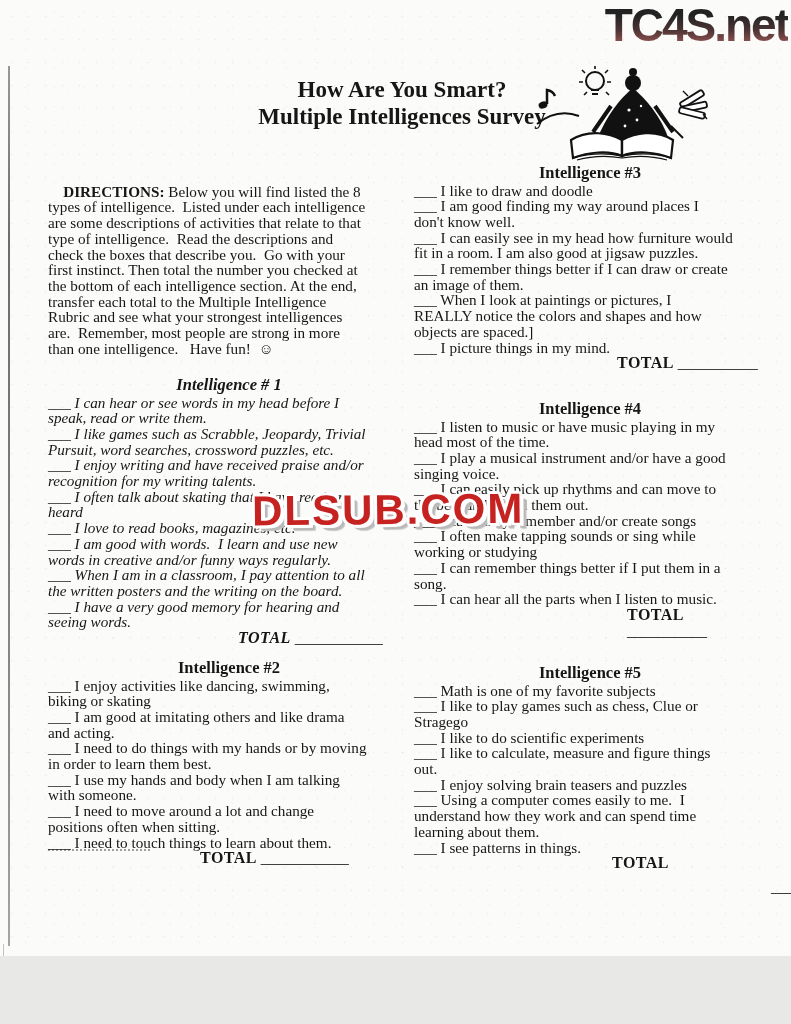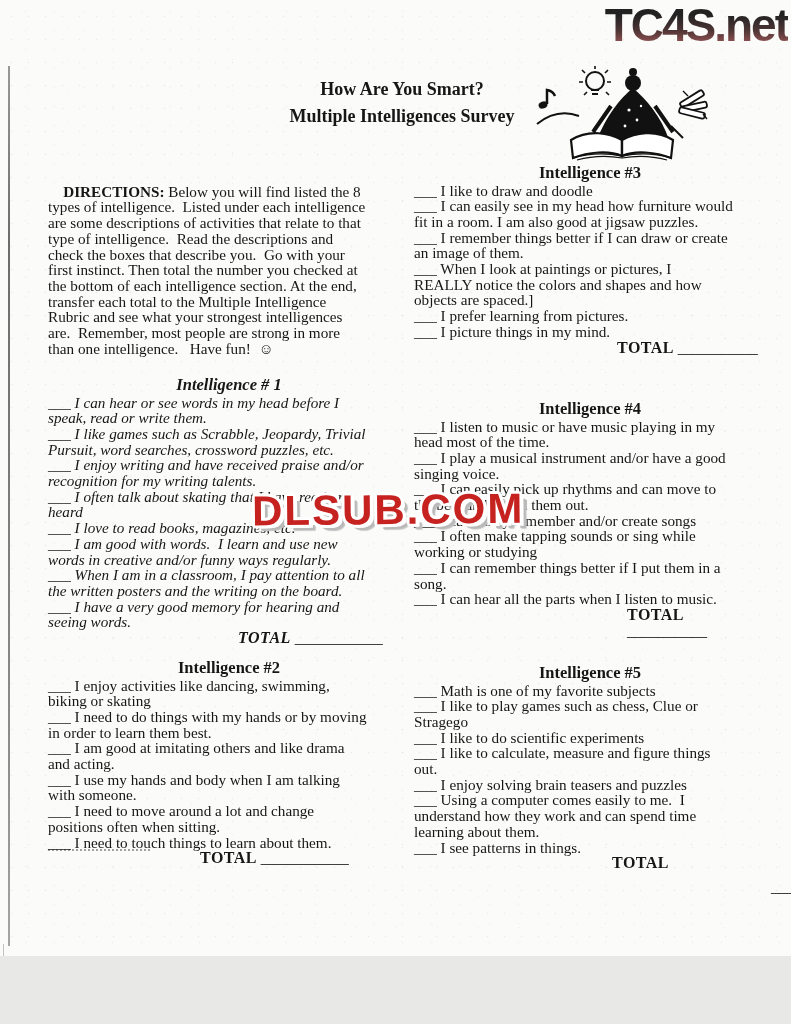--- a/index.html
+++ b/index.html
@@ -44,21 +44,21 @@
     color:#cb6464;transform:scaleY(1.12);
     text-shadow:
       2px 0 0 #3c1414,-2px 0 0 #3c1414,0 2px 0 #3c1414,0 -2px 0 #3c1414,
       1.5px 1.5px 0 #3c1414,-1.5px -1.5px 0 #3c1414,1.5px -1.5px 0 #3c1414,-1.5px 1.5px 0 #3c1414,
       4px 0 0 #fff,-4px 0 0 #fff,0 4px 0 #fff,0 -4px 0 #fff,
       3px 3px 0 #fff,-3px -3px 0 #fff,3px -3px 0 #fff,-3px 3px 0 #fff;
   }
   
   .title{
     position:absolute;left:162px;top:76px;width:480px;text-align:center;
-    font-weight:bold;font-size:18px;line-height:27px;letter-spacing:0px;
+    font-weight:bold;font-size:23px;line-height:27px;letter-spacing:0px;
   }
   
   .clipart{position:absolute;left:533px;top:66px;width:178px;height:102px;}
   
   .block{position:absolute;font-size:15.2px;line-height:15.7px;}
   .col-left{left:48px;width:362px;}
   .col-right{left:414px;width:352px;}
   .directions{top:168px;}
   .sec-heading{
     font-weight:bold;font-size:16.5px;line-height:17.5px;
@@ -172,38 +172,39 @@
 seeing words.</p></div>
     <div class="total-row">
       <span>TOTAL</span>
       <span class="total-blank">___________</span>
     </div>
   </div>
 
   <div id="sec2" class="block col-left">
     <h3 class="sec-heading">Intelligence #2</h3>
     <div class="items pre"><p>___ I enjoy activities like dancing, swimming,
-biking or skating</p><p>___ I need to do things with my hands or by moving
-in order to learn them best.</p><p>___ I am good at imitating others and like drama
-and acting.</p><p>___ I use my hands and body when I am talking
+biking or skating</p><p>___ I am good at imitating others and like drama
+and acting.</p><p>___ I need to do things with my hands or by moving
+in order to learn them best.</p><p>___ I use my hands and body when I am talking
 with someone.</p><p>___ I need to move around a lot and change
 positions often when sitting.</p><p>___ I need to touch things to learn about them.</p></div>
     <div class="total-row">
       <span>TOTAL</span>
       <span class="total-blank">___________</span>
     </div>
   </div>
 
   <div id="sec3" class="block col-right">
     <h3 class="sec-heading">Intelligence #3</h3>
-    <div class="items pre"><p>___ I like to draw and doodle</p><p>___ I can easily see in my head how furniture would
+    <div class="items pre"><p>___ I like to draw and doodle</p><p>___ I am good finding my way around places I
+don't know well.</p><p>___ I can easily see in my head how furniture would
 fit in a room. I am also good at jigsaw puzzles.</p><p>___ I remember things better if I can draw or create
 an image of them.</p><p>___ When I look at paintings or pictures, I
 REALLY notice the colors and shapes and how
-objects are spaced.]</p><p>___ I prefer learning from pictures.</p><p>___ I picture things in my mind.</p></div>
+objects are spaced.]</p><p>___ I picture things in my mind.</p></div>
     <div class="total-row">
       <span>TOTAL</span>
       <span class="total-blank">__________</span>
     </div>
   </div>
 
   <div id="sec4" class="block col-right">
     <h3 class="sec-heading">Intelligence #4</h3>
     <div class="items pre"><p>___ I listen to music or have music playing in my
 head most of the time.</p><p>___ I play a musical instrument and/or have a good

